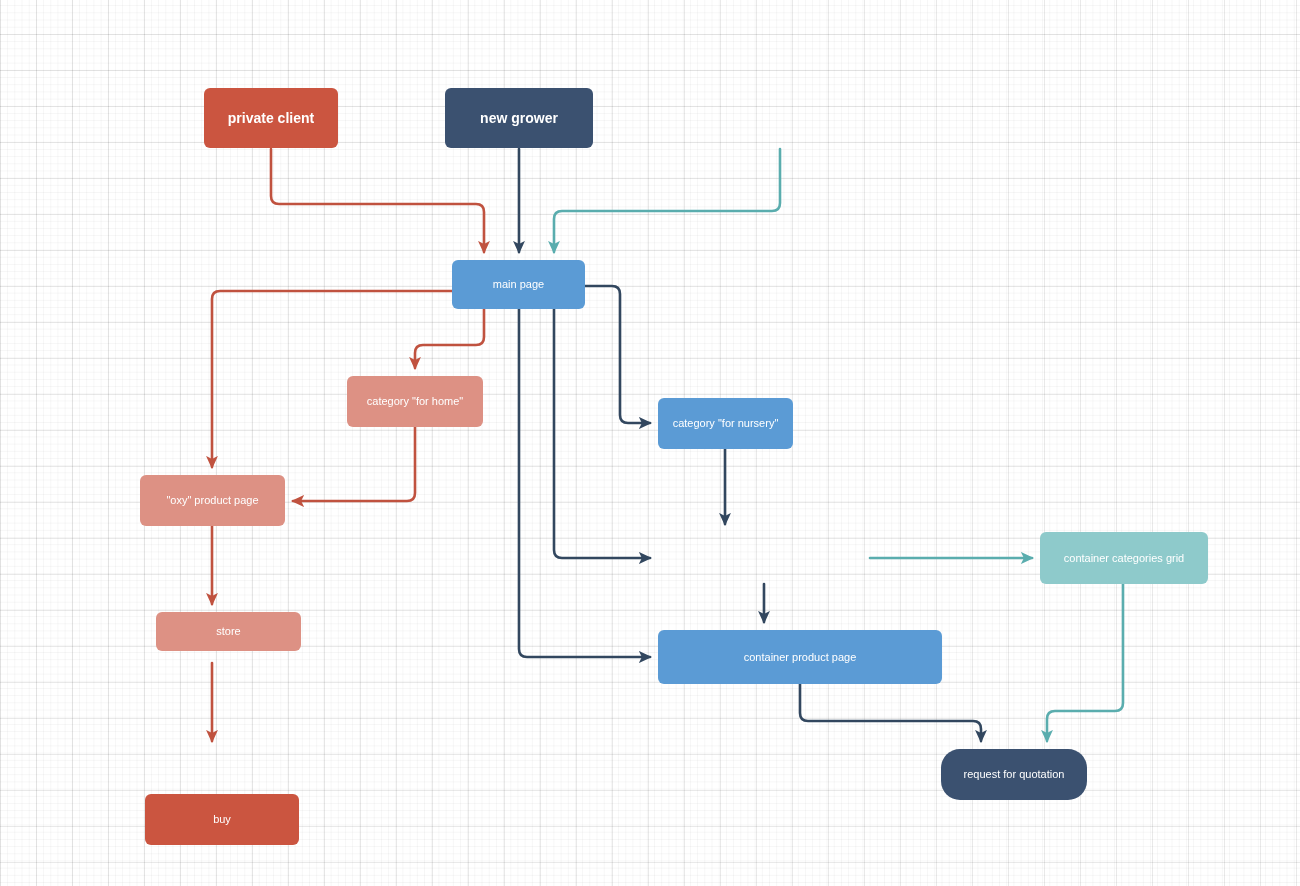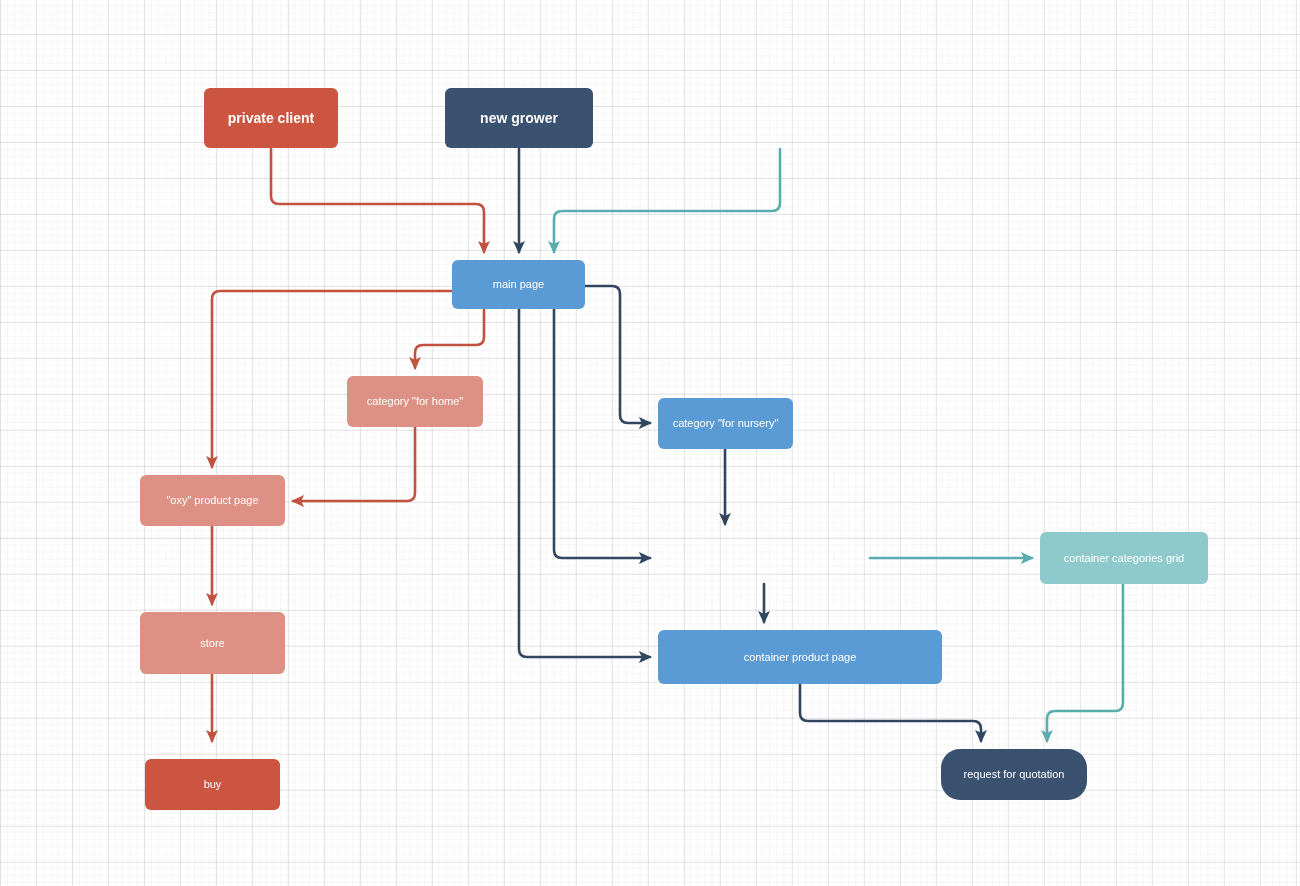--- a/index.html
+++ b/index.html
@@ -121,29 +121,29 @@
 
   <div class="node page" style="left: 140px; top: 475px; width: 145px; height: 51px; background: rgb(221, 145, 132);">
       <span>"oxy" product page</span>
     </div>
 
 
   <div class="node page" style="left: 1040px; top: 532px; width: 168px; height: 52px; background: rgb(142, 202, 203);">
       <span>container categories grid</span>
     </div>
 
-  <div class="node page" style="left: 140px; top: 612px; width: 145px; height: 62px; background: rgb(221, 145, 132); justify-content: center;">
+  <div class="node page" style="left: 156px; top: 612px; width: 145px; height: 39px; background: rgb(221, 145, 132); justify-content: center;">
       <span>store</span>
     </div>
 
   <div class="node page" style="left: 658px; top: 630px; width: 284px; height: 54px; background: rgb(91, 155, 213); justify-content: center;">
       <span>container product page</span>
     </div>
 
-  <div class="node page" style="left: 145px; top: 759px; width: 135px; height: 51px; background: rgb(203, 85, 64);">
+  <div class="node page" style="left: 145px; top: 794px; width: 154px; height: 51px; background: rgb(203, 85, 64);">
       <span>buy</span>
     </div>
 
   <div class="node page" style="left: 941px; top: 749px; width: 146px; height: 51px; background: rgb(59, 81, 112); border-radius: 19px;">
       <span>request for quotation</span>
     </div>
 
 </div>
 
 </body></html>

